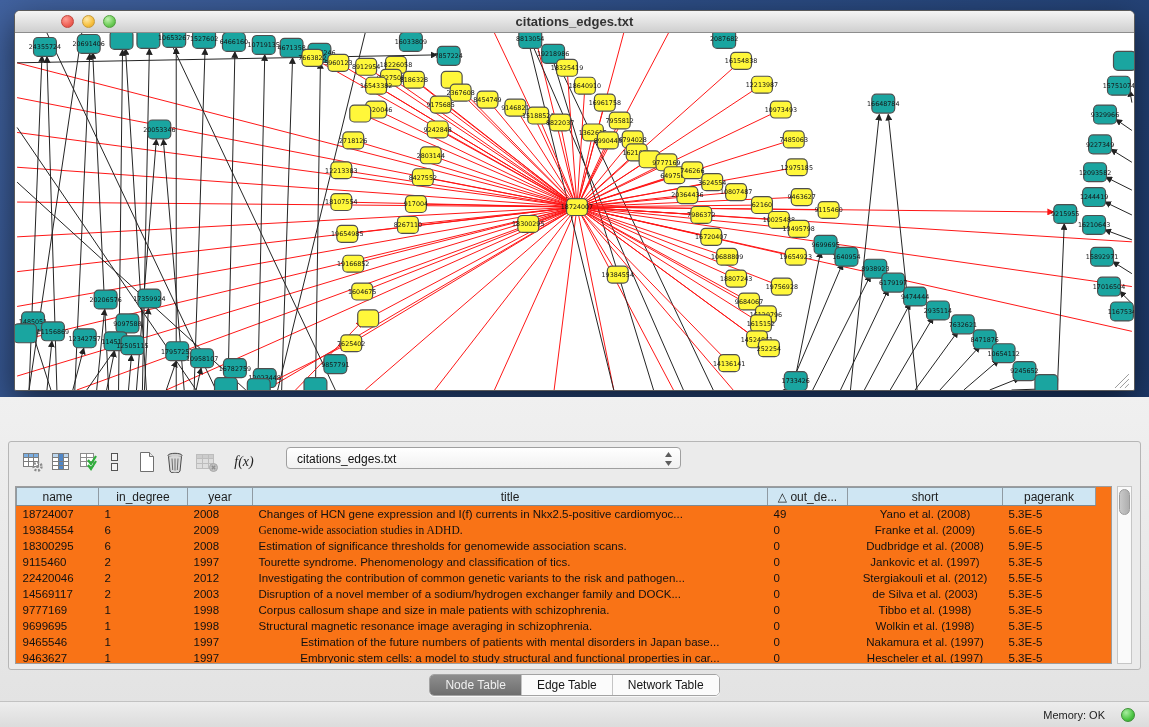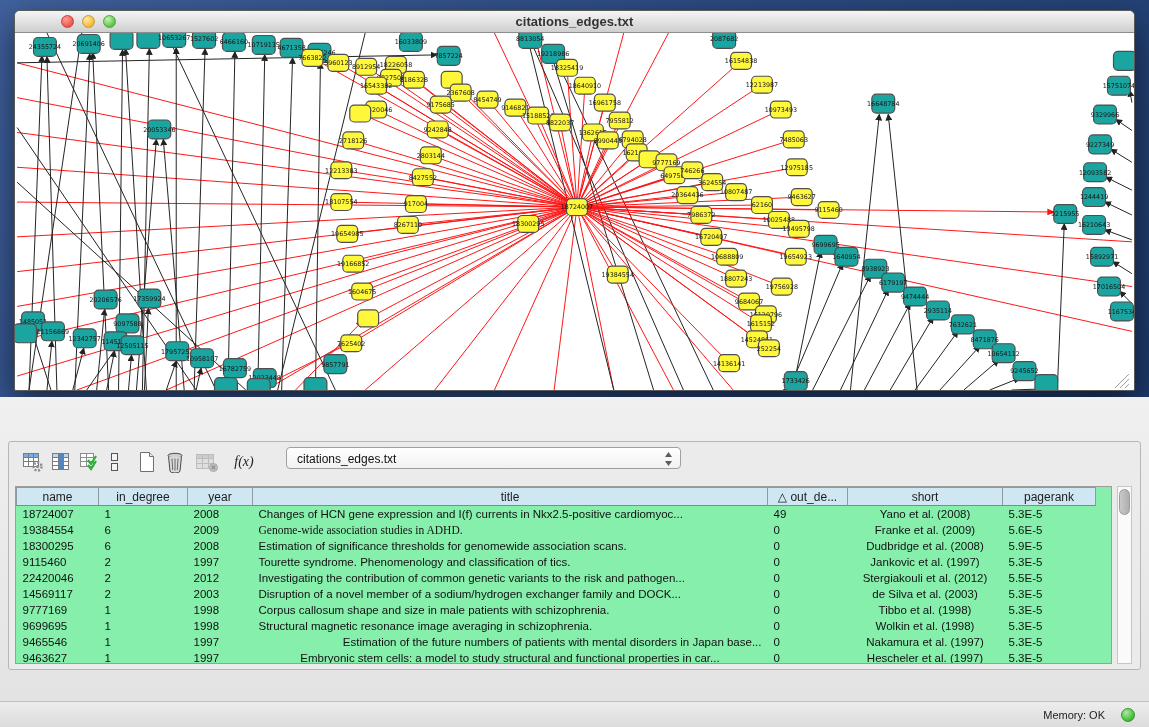--- a/index.html
+++ b/index.html
@@ -41,21 +41,21 @@
 
   .toolbar { position:absolute; left:10px; top:4px; height:32px; display:flex; align-items:center; }
   .tb-btn { width:28px; height:28px; display:flex; align-items:center; justify-content:center; }
   .fx-label { font-family:"Liberation Serif", serif; font-style:italic; font-size:14px; color:#222; }
   .combo { position:absolute; left:277px; top:5px; width:395px; height:22px;
     background:linear-gradient(#ffffff,#f1f1f1); border:1px solid #9f9f9f; border-radius:4px; }
   .combo .combo-text { position:absolute; left:10px; top:4px; font-size:12px; color:#111; }
   .combo .stepper { position:absolute; right:6px; top:3px; }
 
   .table-wrap { position:absolute; left:6px; top:44px; right:28px; bottom:5px;
-    background:#86efac; border:1px solid #9d9d9d; overflow:hidden; }
+    background:#f97316; border:1px solid #9d9d9d; overflow:hidden; }
   table.node-table { border-collapse:collapse; table-layout:fixed; }
   table.node-table th { background:#cfe6f3; border:1px solid #8f9aa2; border-bottom:1px solid #7f8a92;
     font-size:12px; font-weight:normal; color:#1d1d1d; height:18px; padding:0 4px;
     overflow:hidden; white-space:nowrap; }
   table.node-table td { font-size:11.5px; color:#111; height:16px; padding:0 6px;
     overflow:hidden; white-space:nowrap; }
   .scrollbar { position:absolute; right:8px; top:44px; width:15px; bottom:5px;
     background:#fafafa; border:1px solid #c6c6c6; }
   .scroll-thumb { position:absolute; left:1px; top:2px; width:11px; height:26px; border-radius:6px;
     background:linear-gradient(90deg,#c9c9c9,#aeaeae); border:1px solid #9b9b9b; }
@@ -930,21 +930,21 @@
               <td style="text-align: left;">1998</td>
               <td style="text-align: left;">Structural magnetic resonance image averaging in schizophrenia.</td>
               <td style="text-align: left;">0</td>
               <td style="text-align: center;">Wolkin et al. (1998)</td>
               <td style="text-align: left;">5.3E-5</td>
             </tr>
             <tr>
               <td style="text-align: left;">9465546</td>
               <td style="text-align: left;">1</td>
               <td style="text-align: left;">1997</td>
-              <td style="text-align: right;">Estimation of the future numbers of patients with mental disorders in Japan base...</td>
+              <td style="text-align: center;">Estimation of the future numbers of patients with mental disorders in Japan base...</td>
               <td style="text-align: left;">0</td>
               <td style="text-align: center;">Nakamura et al. (1997)</td>
               <td style="text-align: left;">5.3E-5</td>
             </tr>
             <tr>
               <td style="text-align: left;">9463627</td>
               <td style="text-align: left;">1</td>
               <td style="text-align: left;">1997</td>
               <td style="text-align: center;">Embryonic stem cells: a model to study structural and functional properties in car...</td>
               <td style="text-align: left;">0</td>
@@ -952,18 +952,25 @@
               <td style="text-align: left;">5.3E-5</td>
             </tr>
           </tbody>
       </table>
     </div>
     <div class="scrollbar">
       <div class="scroll-thumb"></div>
     </div>
   </div>
 
+  <div class="tabs-row">
+    <div class="seg-control">
+        <span class="seg active">Node Table</span>
+        <span class="seg">Edge Table</span>
+        <span class="seg">Network Table</span>
+      </div>
+  </div>
 
   <div class="status-bar">
     <span class="mem-label">Memory: OK</span>
     <span class="mem-dot"></span>
   </div>
 </div>
 
 </body></html>

